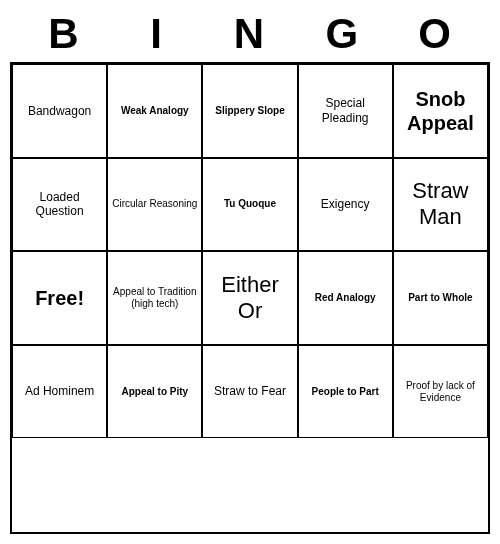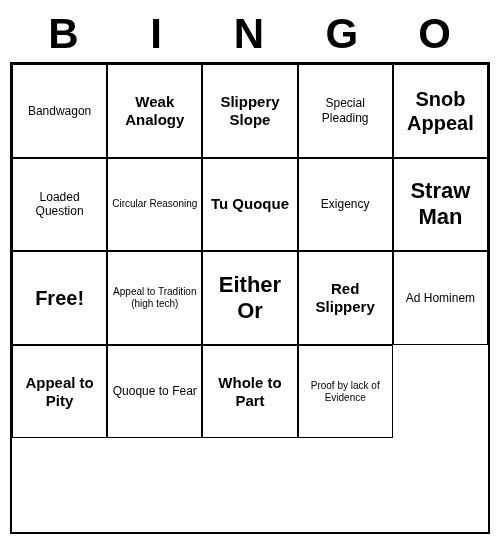--- a/index.html
+++ b/index.html
@@ -45,33 +45,33 @@
       padding: 4px;
       font-size: 12px;
       line-height: 1.2;
       min-height: 86px;
     }
     .cell.large {
       font-size: 20px;
       font-weight: bold;
     }
     .cell.medium {
-      font-size: 15px;
+      font-size: 10px;
       font-weight: bold;
     }
     .cell.small {
       font-size: 10px;
     }
     .cell.free {
       font-size: 20px;
       font-weight: bold;
     }
     .cell.big-bold {
       font-size: 22px;
-      font-weight: bold;
+      font-weight: normal;
     }
   </style>
 </head>
 <body>
 
 <div class="bingo-title">
   <span>B</span>
   <span>I</span>
   <span>N</span>
   <span>G</span>
@@ -85,19 +85,20 @@
     <div class="cell">Special Pleading</div>
     <div class="cell large">Snob Appeal</div>
     <div class="cell">Loaded Question</div>
     <div class="cell small">Circular Reasoning</div>
     <div class="cell medium">Tu Quoque</div>
     <div class="cell">Exigency</div>
     <div class="cell big-bold">Straw Man</div>
     <div class="cell free">Free!</div>
     <div class="cell small">Appeal to Tradition (high tech)</div>
     <div class="cell big-bold">Either Or</div>
-    <div class="cell medium">Red Slippery</div>
+    <div class="cell medium">Red Analogy</div>
+    <div class="cell medium">Part to Whole</div>
     <div class="cell">Ad Hominem</div>
     <div class="cell medium">Appeal to Pity</div>
-    <div class="cell">Quoque to Fear</div>
-    <div class="cell medium">Whole to Part</div>
+    <div class="cell">Straw to Fear</div>
+    <div class="cell medium">People to Part</div>
     <div class="cell small">Proof by lack of Evidence</div>
   </div>
 
 </body></html>

